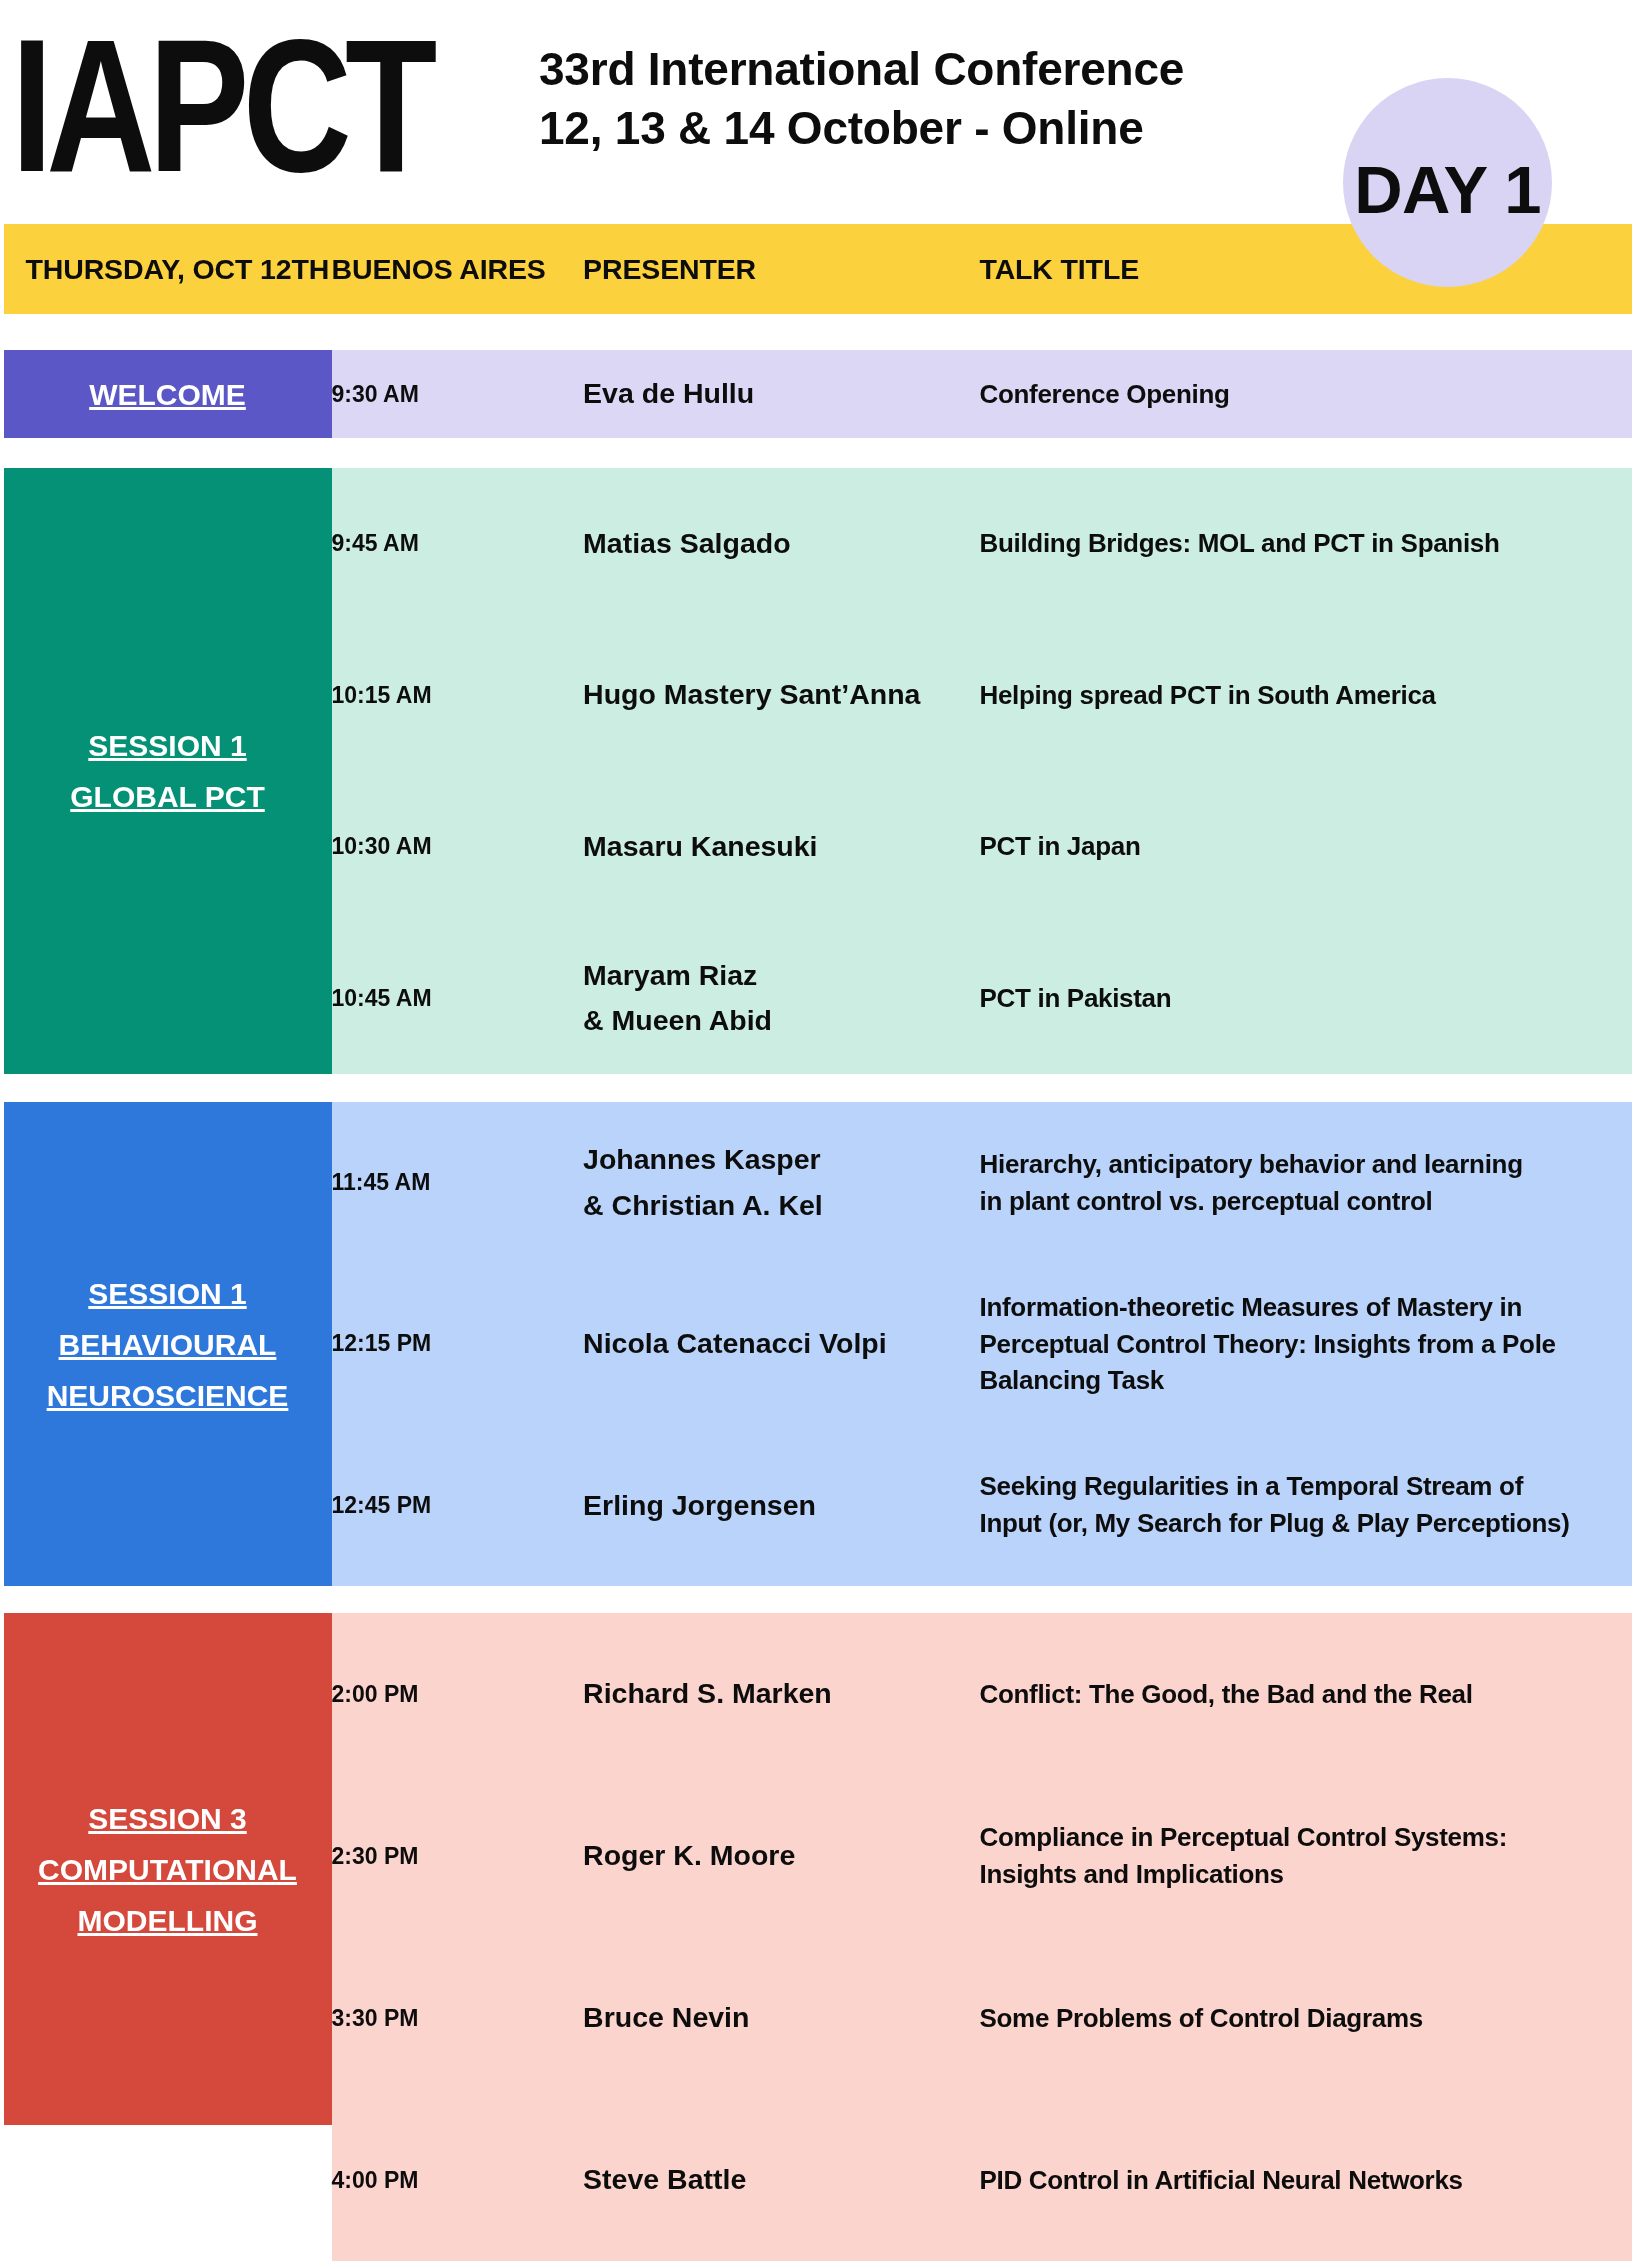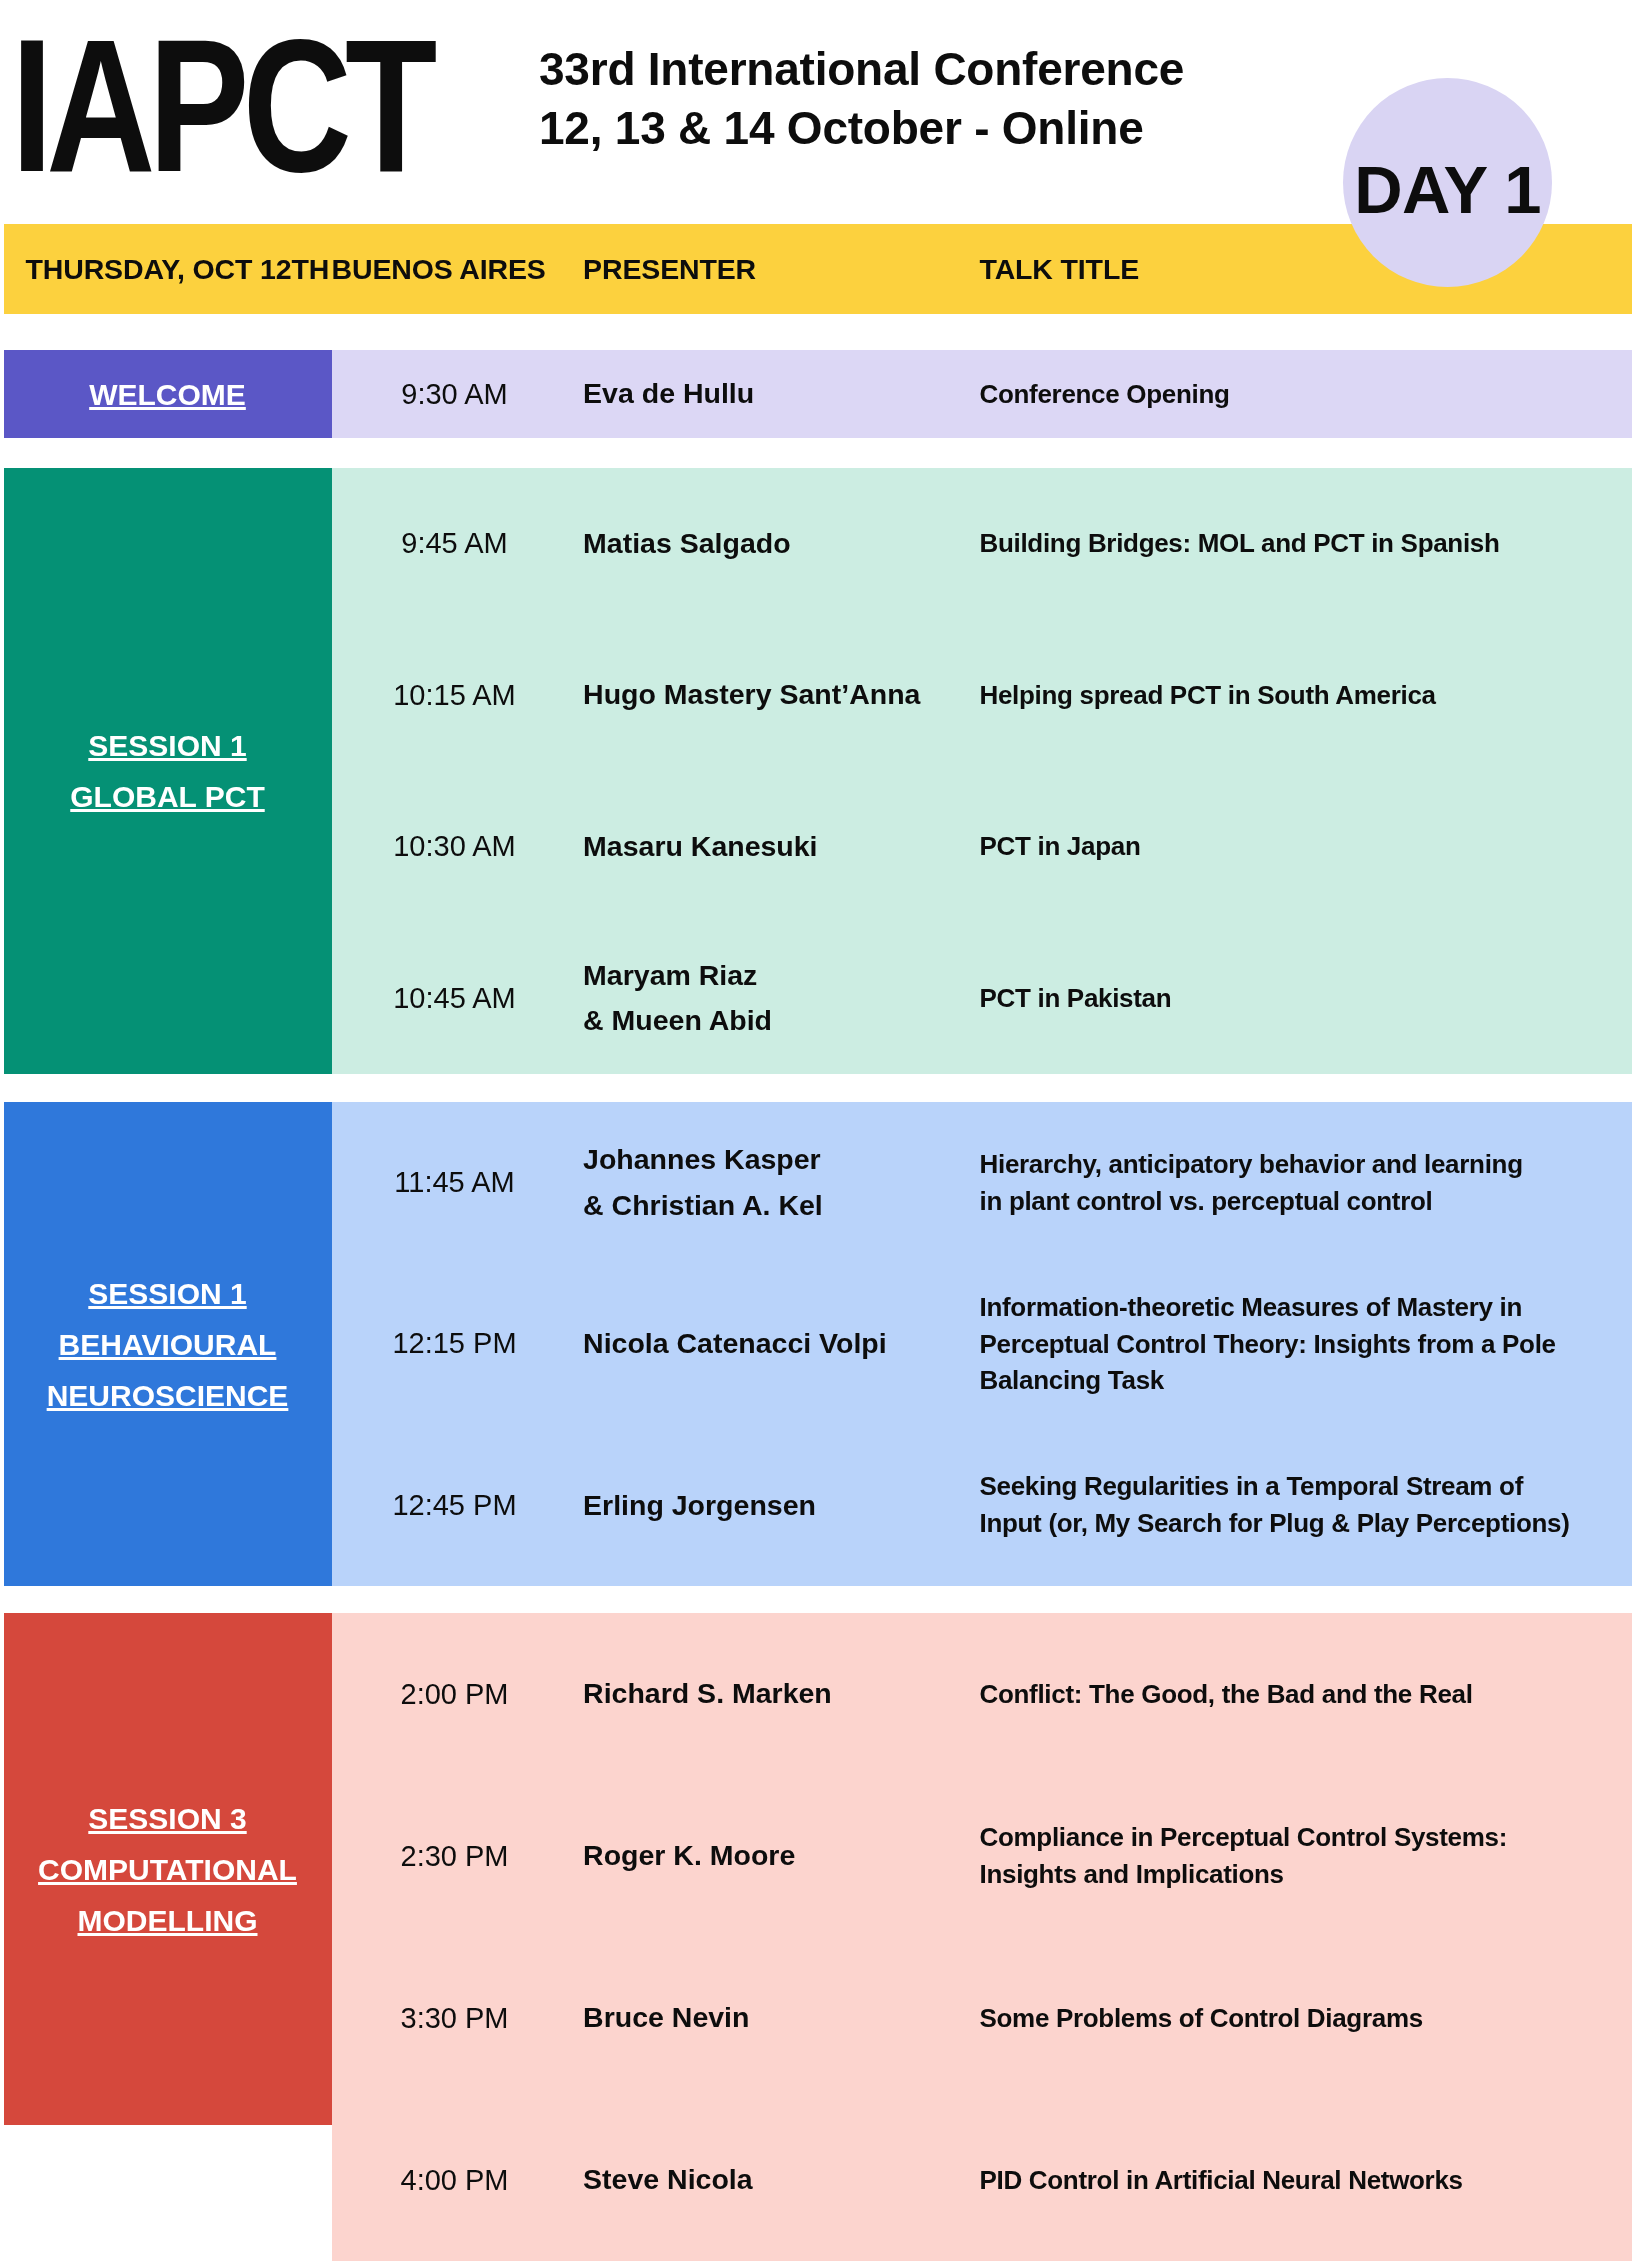--- a/index.html
+++ b/index.html
@@ -59,21 +59,21 @@
     color:#ffffff; text-align:center;
   }
   .label-line{ font-size:30px; font-weight:700; line-height:1.7; white-space:nowrap;text-decoration:underline; }
 
   .rows{ flex:1 1 auto; display:flex; flex-direction:column; }
   .row{
     flex:1 1 0;
     display:grid; grid-template-columns:246px 402px 1fr;
     align-items:center;
   }
-  .cell-time{ text-align:center; font-size:29px; font-weight:400; white-space:nowrap; }
+  .cell-time{ font-size:23px; font-weight:700; white-space:nowrap; }
   .cell-presenter{ padding-left:5.6px; font-size:28.5px; font-weight:700; line-height:1.6; }
   .cell-title{ padding-right:7px; font-size:26px; font-weight:700; line-height:1.42; letter-spacing:-0.012em; }
   .cell-presenter .line, .cell-title .line{ white-space:nowrap; }
 </style>
 </head>
 <body>
 
 <div id="page">
 
   <div class="logo">IAPCT</div>
@@ -228,21 +228,21 @@
             <div class="cell-presenter">
               <div class="line">Bruce Nevin</div>
             </div>
             <div class="cell-title">
               <div class="line">Some Problems of Control Diagrams</div>
             </div>
           </div>
           <div class="row">
             <div class="cell-time">4:00 PM</div>
             <div class="cell-presenter">
-              <div class="line">Steve Nicola</div>
+              <div class="line">Steve Battle</div>
             </div>
             <div class="cell-title">
               <div class="line">PID Control in Artificial Neural Networks</div>
             </div>
           </div>
         </div>
       </div>
     </div>
 
 </div>

